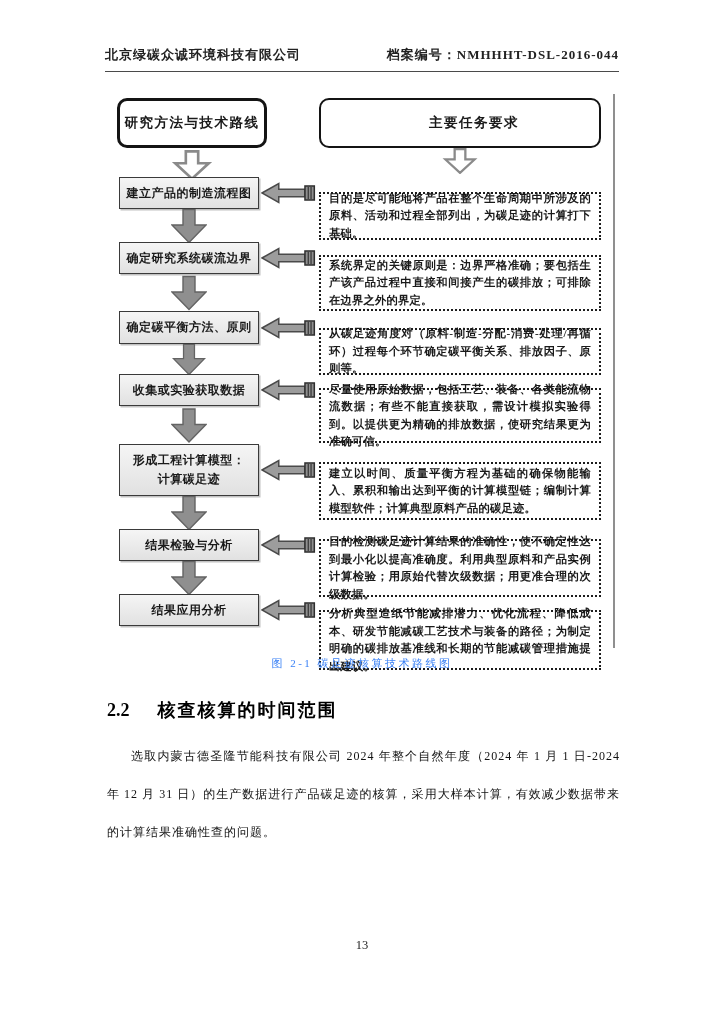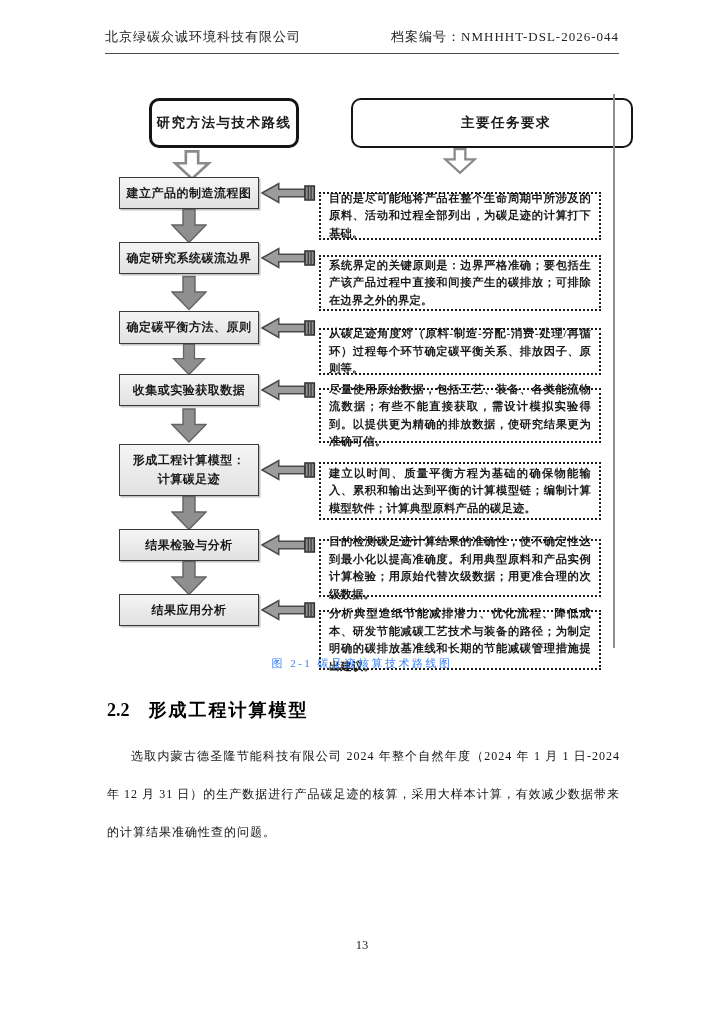--- a/index.html
+++ b/index.html
@@ -3,31 +3,31 @@
 <meta charset="utf-8">
 <style>
   html,body{margin:0;padding:0;}
   body{
     width:724px;height:1024px;position:relative;background:#ffffff;
     font-family:"Liberation Serif","DejaVu Serif",serif;color:#1a1a1a;
     overflow:hidden;
   }
   
   .page-header{
-    position:absolute;left:105px;top:28px;width:514px;
+    position:absolute;left:105px;top:46px;width:514px;
     display:flex;justify-content:space-between;
     padding-bottom:7px;border-bottom:1.5px solid #4a4a4a;
-    font-weight:400;font-size:13px;letter-spacing:1px;color:#222;
+    font-weight:700;font-size:13px;letter-spacing:1px;color:#222;
   }
   
   .figure{position:absolute;left:105px;top:90px;width:514px;height:562px;}
   .hdr-box{
     position:absolute;background:#fff;border:3px solid #141414;border-radius:10px;
     display:flex;align-items:center;justify-content:center;
-    font-weight:700;font-size:13.5px;letter-spacing:1.5px;box-sizing:border-box;margin-left:32px;
+    font-weight:700;font-size:13.5px;letter-spacing:1.5px;box-sizing:border-box;
   }
   .hdr-box.right{border-width:2.5px;padding-left:28px;}
   .flow-box{
     position:absolute;left:14px;width:140px;box-sizing:border-box;
     background:linear-gradient(#f5f5f5,#e1e1e1);
     border:1.6px solid #3a3a3a;box-shadow:1.5px 1.5px 0 #c2c2c2;
     display:flex;align-items:center;justify-content:center;text-align:center;
     font-weight:700;font-size:12px;line-height:1.55;white-space:pre-line;
     letter-spacing:0.5px;
   }
@@ -41,21 +41,21 @@
   .vline{position:absolute;left:508px;top:4px;width:2px;height:554px;background:#8f8f8f;}
   
   .caption{
     position:absolute;left:105px;top:656px;width:514px;text-align:center;
     font-size:11px;letter-spacing:2.5px;color:#3b82f6;
   }
   .section-heading{
     position:absolute;left:107px;top:698px;font-size:18px;font-weight:700;
     letter-spacing:2px;color:#000;
   }
-  .section-heading .num{margin-right:19px;letter-spacing:0;}
+  .section-heading .num{margin-right:28px;letter-spacing:0;}
   .body-paragraph{
     position:absolute;left:107px;top:737px;width:513px;
     font-size:12px;line-height:38px;text-align:justify;text-indent:2em;
     letter-spacing:1px;color:#111;
   }
   .page-number{
     position:absolute;left:0;top:938px;width:724px;text-align:center;
     font-size:12.5px;color:#222;
   }
 </style>
@@ -74,21 +74,21 @@
       <polygon points="1,12 19,2 19,8 47,8 47,16 19,16 19,22" fill="#9c9c9c" stroke="#4a4a4a" stroke-width="1.6"></polygon>
       <rect x="47" y="4.5" width="10" height="15" fill="#8f8f8f" stroke="#2e2e2e" stroke-width="1.6"></rect>
       <line x1="50.5" y1="5.5" x2="50.5" y2="18.5" stroke="#2e2e2e" stroke-width="1.2"></line>
       <line x1="53.5" y1="5.5" x2="53.5" y2="18.5" stroke="#2e2e2e" stroke-width="1.2"></line>
     </symbol>
   </defs>
 </svg>
 
 <div class="page-header">
   <span>北京绿碳众诚环境科技有限公司</span>
-  <span>档案编号：NMHHHT-DSL-2026-044</span>
+  <span>档案编号：NMHHHT-DSL-2016-044</span>
 </div>
 
 <div class="figure">
 
   <div class="hdr-box" style="left:12px;top:8px;width:150px;height:50px">研究方法与技术路线</div>
   <div class="hdr-box right" style="left:214px;top:8px;width:282px;height:50px">主要任务要求</div>
 
   <svg class="icon" style="left:65px;top:60px;width:44px;height:30px">
       <use href="#arr-down-hollow"></use>
     </svg>
@@ -157,18 +157,18 @@
   <svg class="icon" style="left:156px;top:508px;width:58px;height:24px">
       <use href="#arr-left"></use>
     </svg>
   <div class="task-box" style="top:498px;height:60px">分析典型造纸节能减排潜力、优化流程、降低成本、研发节能减碳工艺技术与装备的路径；为制定明确的碳排放基准线和长期的节能减碳管理措施提出建议。</div>
 
 </div>
 
 <div class="caption">图 2-1 碳足迹核算技术路线图</div>
 
 <div class="section-heading">
-  <span class="num">2.2</span><span>形成工程计算模型</span>
+  <span class="num">2.2</span><span>核查核算的时间范围</span>
 </div>
 
 <div class="body-paragraph">选取内蒙古德圣隆节能科技有限公司 2024 年整个自然年度（2024 年 1 月 1 日-2024 年 12 月 31 日）的生产数据进行产品碳足迹的核算，采用大样本计算，有效减少数据带来的计算结果准确性查的问题。</div>
 
 <div class="page-number">13</div>
 
 </body></html>

